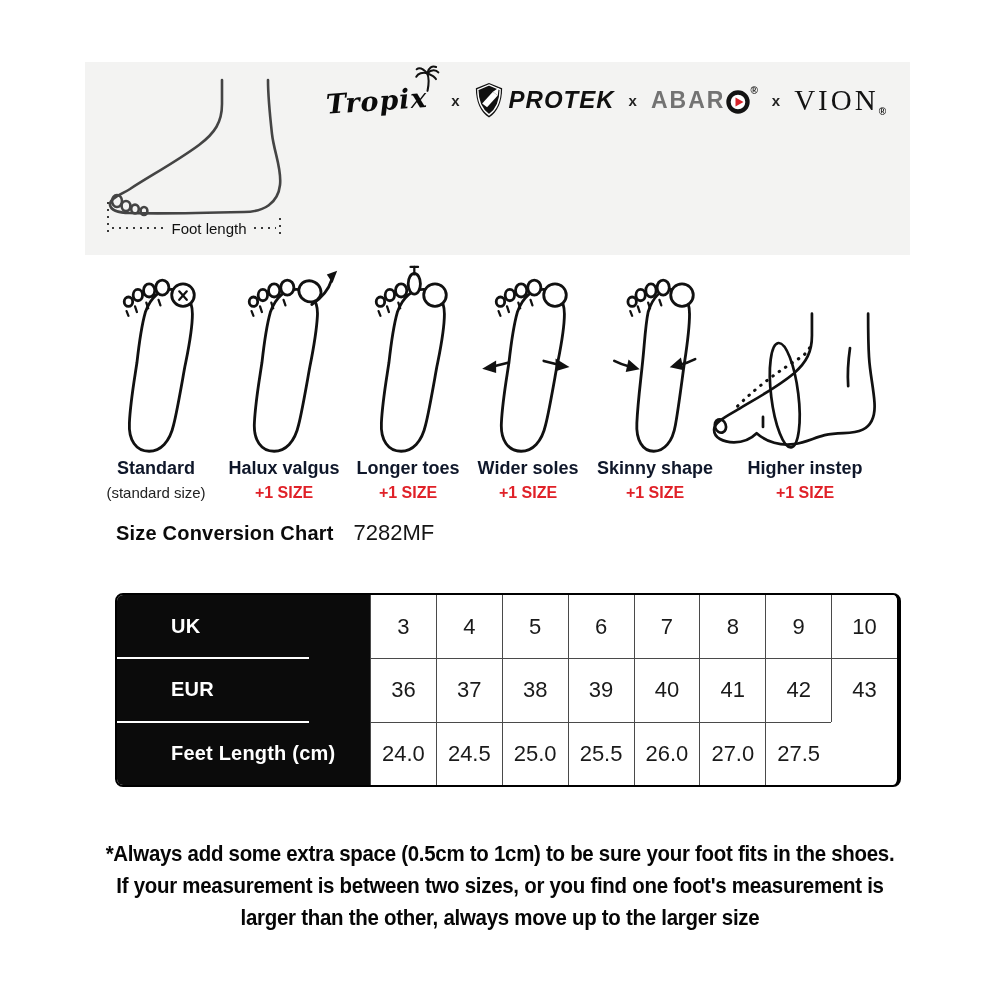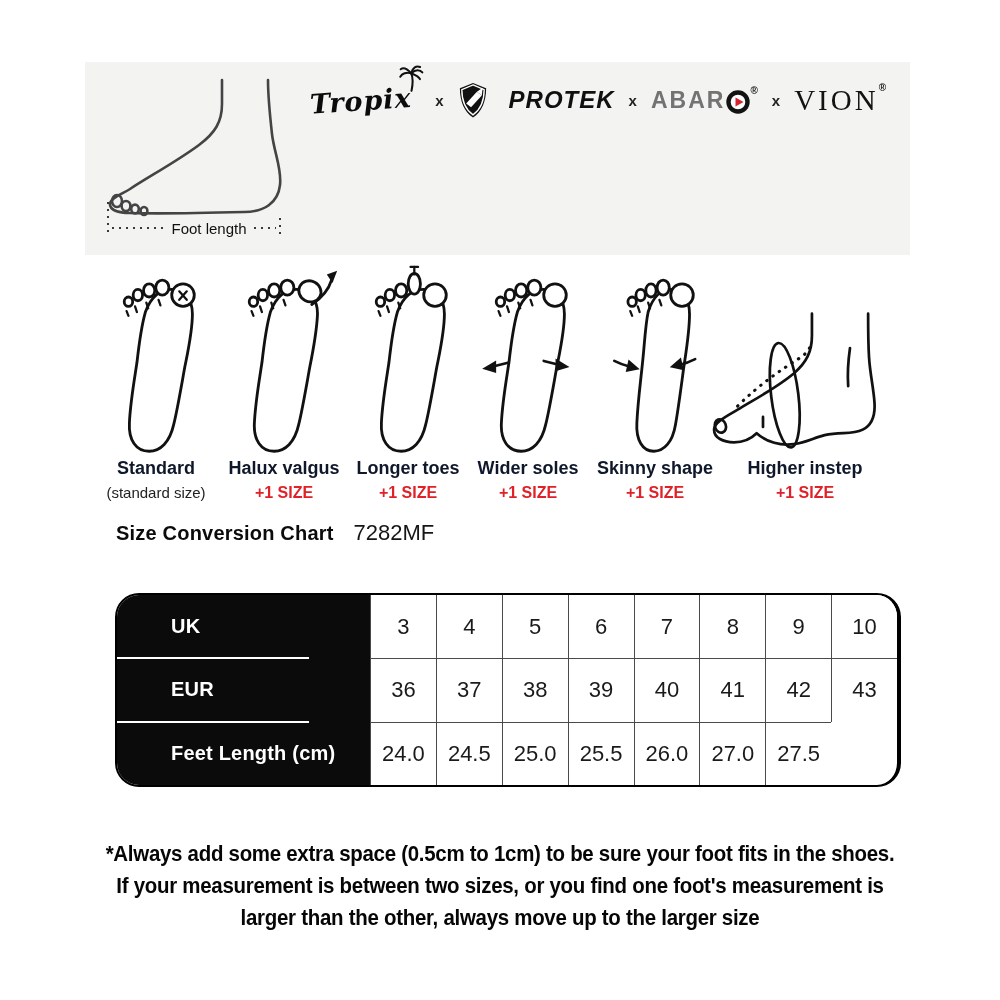--- a/index.html
+++ b/index.html
@@ -7,48 +7,48 @@
         font-family:"Liberation Sans", sans-serif;color:#0b0b0b;}
 
   
   .gray-panel{position:absolute;left:85px;top:62px;width:825px;height:193px;background:#f3f3f2;}
   .side-foot{position:absolute;left:8px;top:10px;width:232px;height:175px;}
   .brand-row{position:absolute;top:20px;right:24px;display:flex;align-items:center;gap:13px;}
   .brand-sep{font-size:15px;font-weight:bold;color:#222;padding:0 1px;}
   .tropix{position:relative;font-family:"DejaVu Serif", serif;font-style:italic;font-weight:bold;
           font-size:27px;letter-spacing:1px;transform:rotate(-4deg);padding-right:10px;}
   .tropix .palm{position:absolute;top:-17px;right:-4px;}
-  .protek{display:flex;align-items:center;gap:21px;}
+  .protek{display:flex;align-items:center;gap:5px;}
   .protek .txt{font-style:italic;font-weight:bold;font-size:24px;letter-spacing:1px;color:#101010;}
   .abaro{display:flex;align-items:flex-start;}
   .abaro .txt{font-weight:bold;font-size:23px;letter-spacing:2px;color:#737373;}
   .abaro .o-icon{margin-left:1px;margin-top:3px;}
   .reg{font-size:10px;font-weight:bold;margin-top:-2px;color:#131313;}
-  .vion{display:flex;align-items:flex-start;}
+  .vion{display:flex;align-items:flex-end;}
   .vion .txt{font-family:"Liberation Serif", serif;font-size:29px;letter-spacing:3px;color:#131313;}
   .headline{position:absolute;top:60px;right:24px;text-align:right;
             font-size:36px;font-weight:bold;line-height:45px;color:#0b0b0b;letter-spacing:-0.5px;}
 
   
   .foot-types{position:absolute;left:0;top:263px;width:1000px;height:250px;}
   .ft-cell{position:absolute;top:0;text-align:center;}
   .ft-fig{height:192px;display:flex;align-items:flex-end;justify-content:center;}
   .ft-label{margin-top:3px;font-size:18px;font-weight:bold;color:#0f172a;}
   .ft-note{margin-top:5px;font-size:16px;font-weight:bold;}
   .ft-note.red{color:#e02128;}
   .ft-note.plain{color:#222;font-weight:normal;font-size:15px;}
 
   
   .section-heading{position:absolute;left:116px;top:520px;display:flex;align-items:baseline;gap:20px;}
   .section-heading .t{font-size:20px;font-weight:bold;letter-spacing:0.2px;}
   .section-heading .c{font-size:22px;font-weight:normal;color:#151515;}
 
   
   .size-table{position:absolute;left:115px;top:593px;width:780px;height:190px;
-              border:2px solid #000;border-right-width:4px;border-radius:24px;overflow:hidden;
+              border:2px solid #000;border-right-width:4px;border-radius:8px;overflow:hidden;
               display:grid;grid-template-columns:253px repeat(8,1fr);grid-template-rows:repeat(3,1fr);
               background:#fff;}
   .st-head{position:relative;background:#0b0b0b;color:#fff;display:flex;align-items:center;
            padding-left:54px;font-size:20px;font-weight:bold;letter-spacing:0.2px;}
   .st-head.sep::after{content:"";position:absolute;left:0;bottom:-1px;width:192px;height:2px;background:#fff;z-index:2;}
   .st-cell{display:flex;align-items:center;justify-content:center;font-size:22px;color:#1a1a1a;
            border-left:1px solid #4a4a4a;border-top:1px solid #4a4a4a;background:#fff;}
   .st-cell.r0{border-top:none;}
 
   

